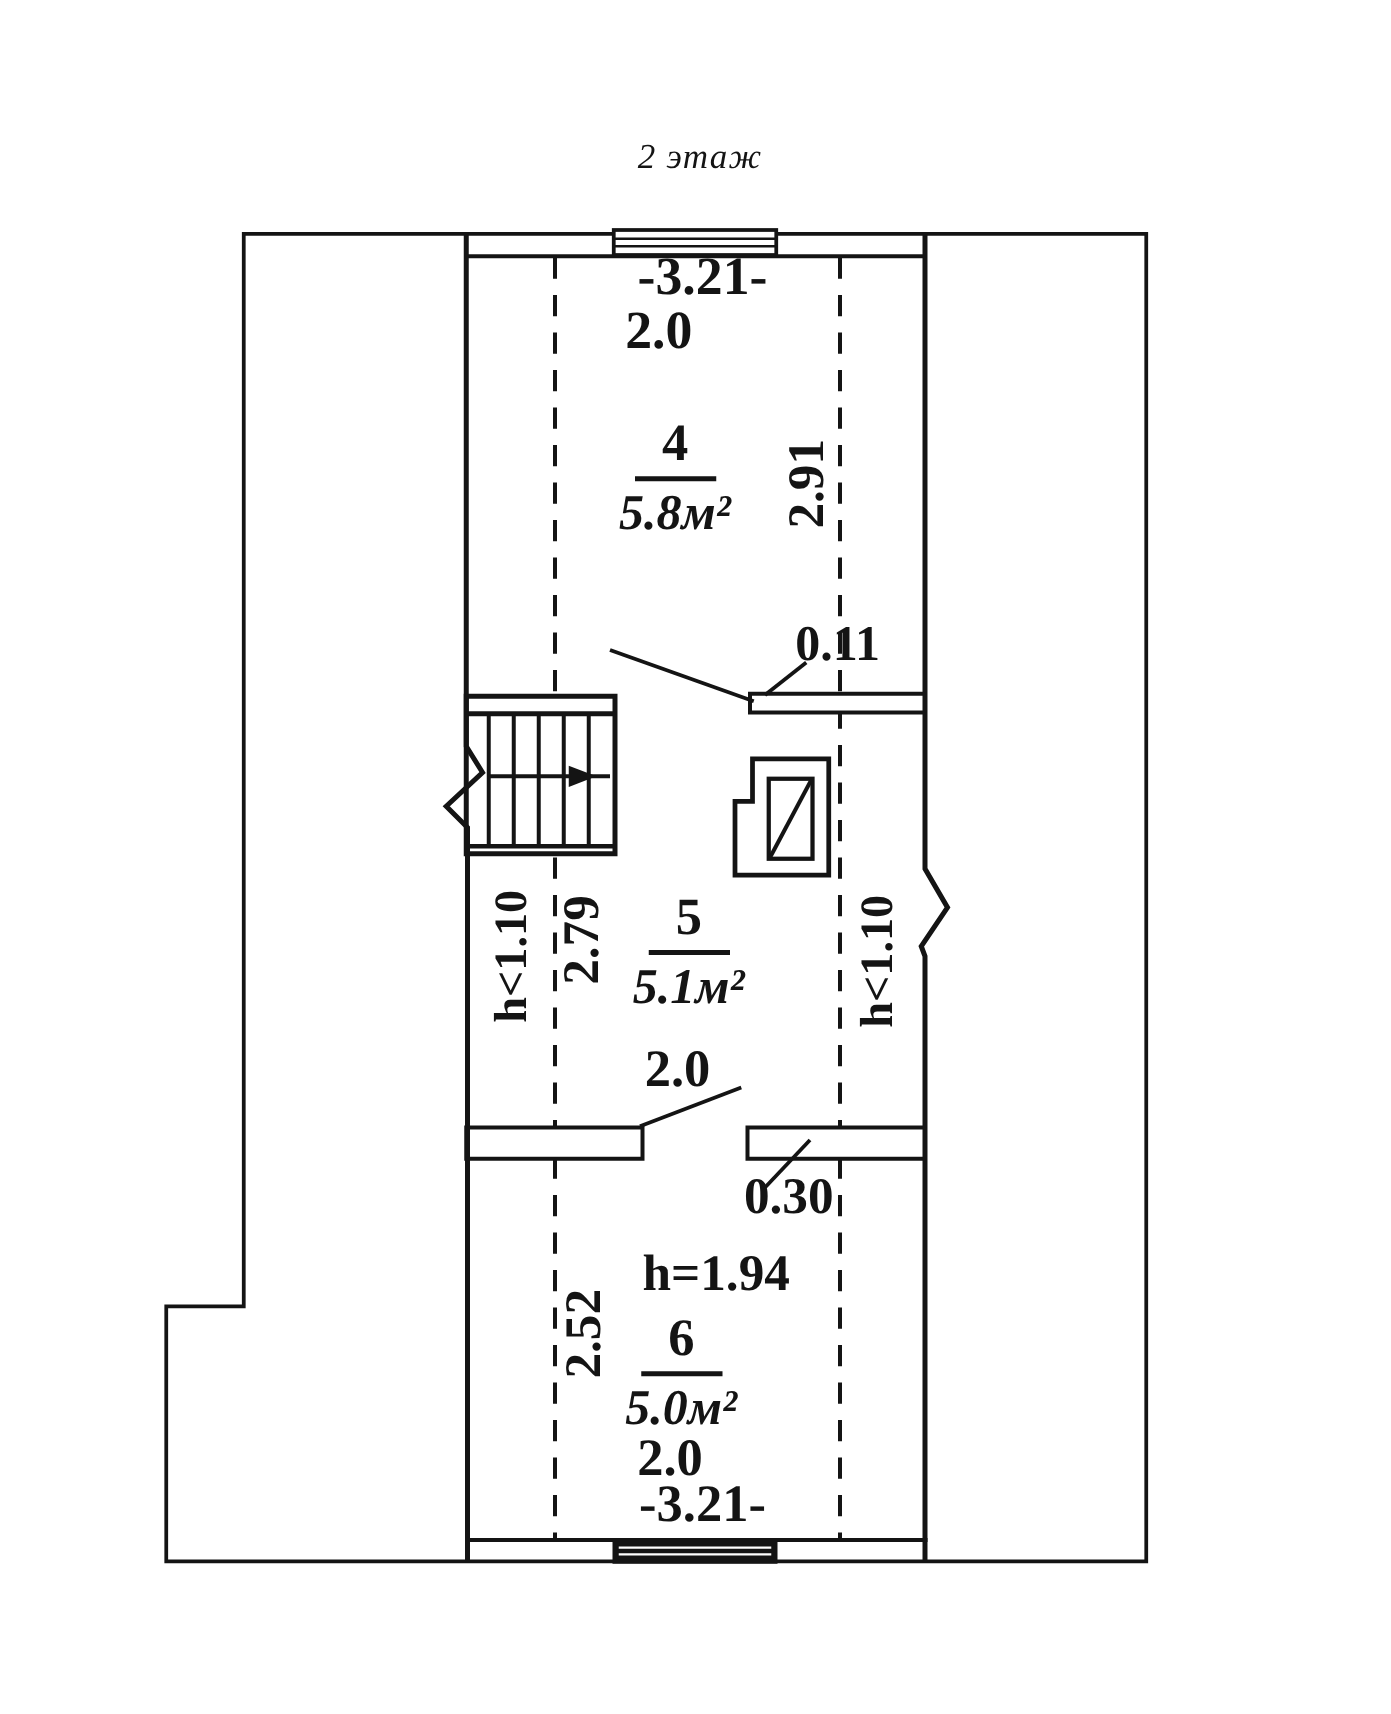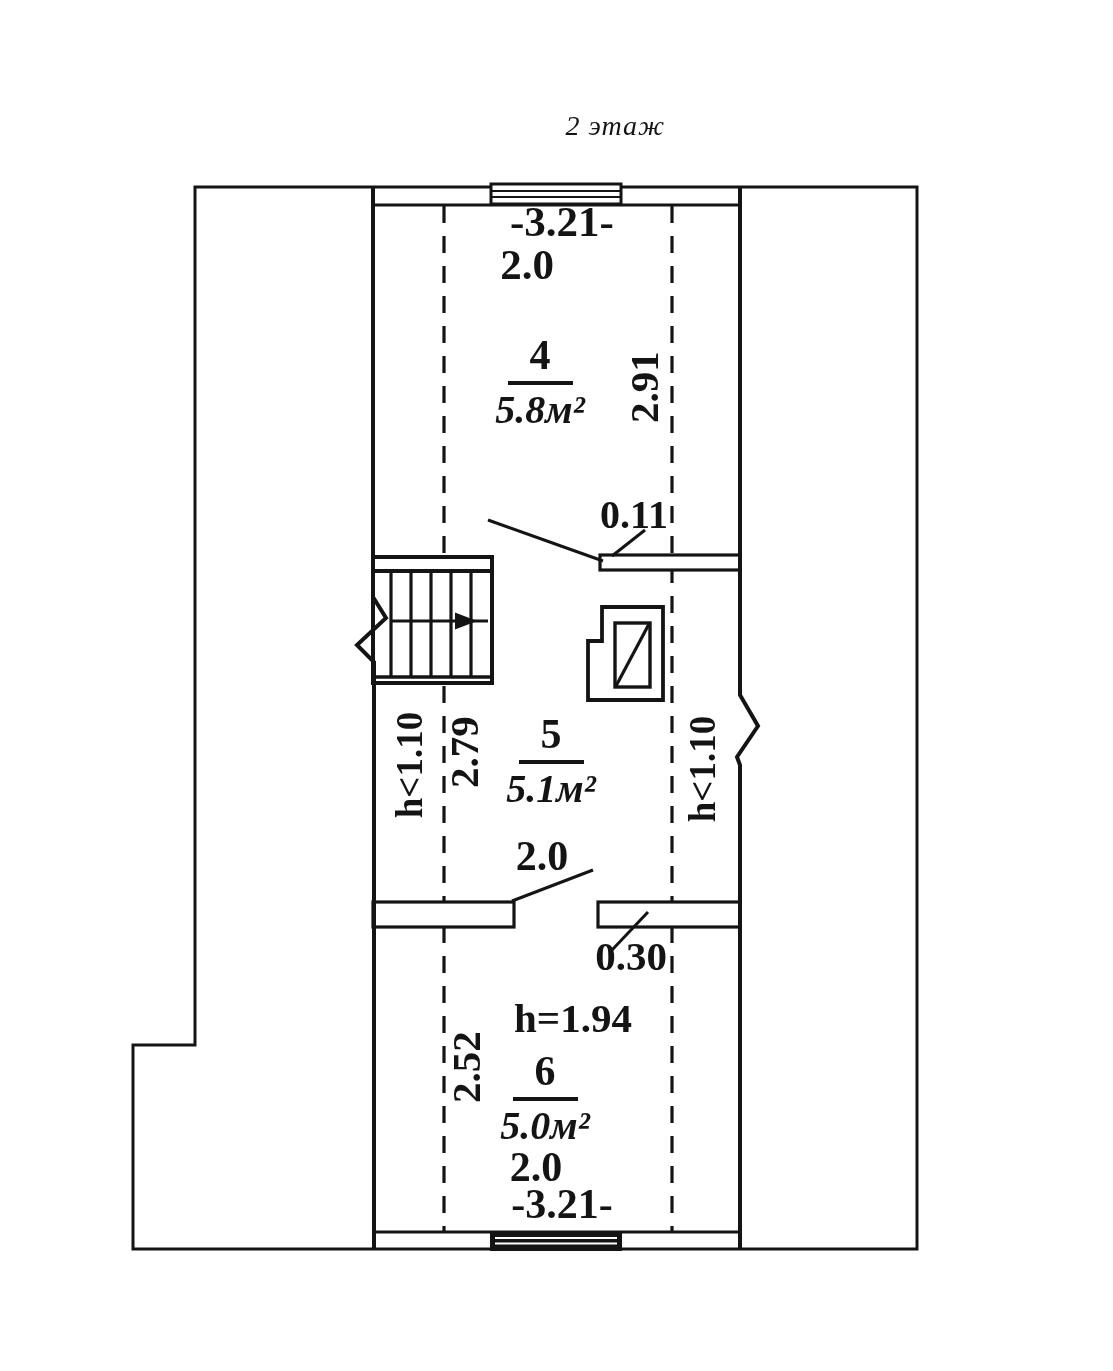--- a/index.html
+++ b/index.html
@@ -15,21 +15,21 @@
   .plan svg { position:absolute; left:0; top:0; color: var(--ink); }
   .lbl {
     position:absolute; text-align:center; line-height:1;
     font-weight:bold; white-space:nowrap;
   }
   .vlbl {
     position:absolute; display:flex; align-items:center; justify-content:center;
     transform: rotate(-90deg); font-weight:bold; line-height:1; white-space:nowrap;
   }
   .title {
-    position:absolute; text-align:right; font-style:italic;
+    position:absolute; text-align:center; font-style:italic;
     font-weight:normal; font-size:28px; letter-spacing:1px;
   }
   .room-label { position:absolute; text-align:center; line-height:1; font-weight:bold; }
   .room-num {
     display:inline-block; padding:0 22px 5px; border-bottom:4px solid var(--ink);
     font-size:42px; line-height:1;
   }
   .room-area { font-size:40px; padding-top:5px; line-height:1;font-style:italic; }
   .fs43 { font-size:43px; } .fs42 { font-size:42px; } .fs41 { font-size:41px; }
   .fs40 { font-size:40px; } .fs37 { font-size:37px; }
@@ -109,21 +109,21 @@
 
   <div class="lbl fs43" style="left:447px; top:243px; width:160px;">2.0</div>
 
   <div class="room-label" style="left:480px; top:334px; width:120px;">
     <div class="room-num">4</div>
     <div class="room-area">5.8м²</div>
   </div>
 
   <div class="vlbl fs41" style="left:594px; top:366px; width:100px; height:42px;">2.91</div>
 
-  <div class="lbl fs40" style="left:564px; top:495px; width:140px;">0.11</div>
+  <div class="lbl fs40" style="left:564px; top:495px; width:140px;text-align:right;">0.11</div>
 
   <div class="vlbl fs37" style="left:336px; top:744px; width:145px; height:42px;">h&lt;1.10</div>
 
   <div class="vlbl fs41" style="left:413px; top:731px; width:102px; height:42px;">2.79</div>
 
   <div class="room-label" style="left:492px; top:713px; width:118px;">
     <div class="room-num">5</div>
     <div class="room-area">5.1м²</div>
   </div>
 

